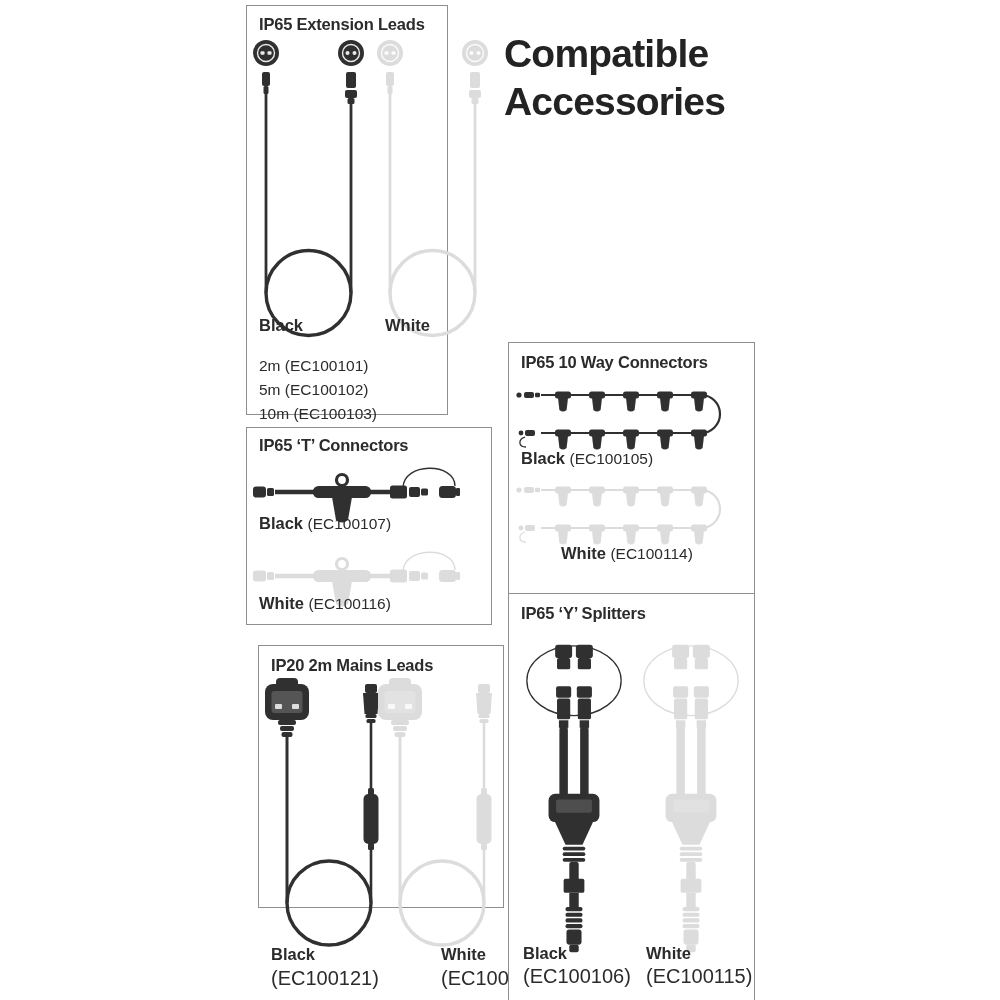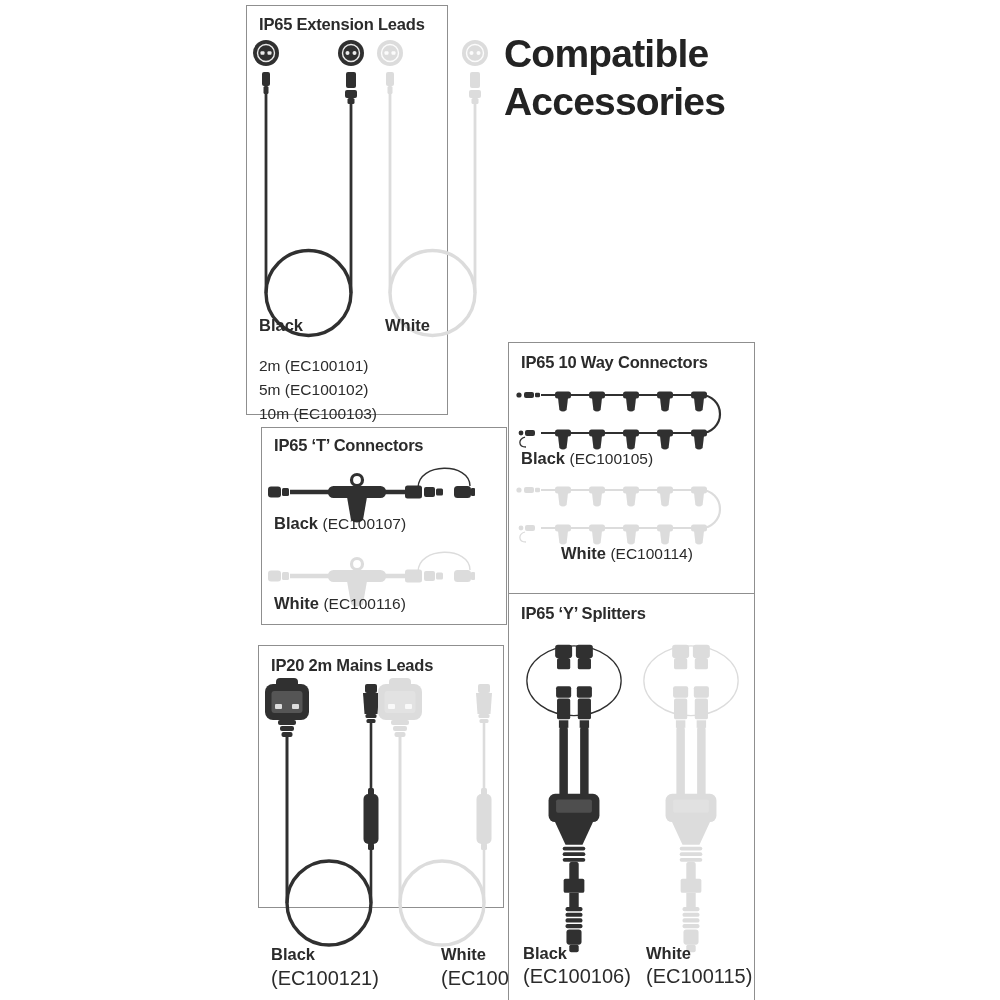--- a/index.html
+++ b/index.html
@@ -202,21 +202,21 @@
       </svg>
     <div class="vname" style="left:12px;top:310px;">Black</div>
     <div class="vlines" style="left:12px;top:339px;margin-top:9px;">
       <div>2m (EC100101)</div>
       <div>5m (EC100102)</div>
       <div>10m (EC100103)</div>
     </div>
     <div class="vname" style="left:138px;top:310px;">White</div>
   </div>
 
-  <div class="pbox" style="left:246px;top:427px;width:246px;height:198px;margin-left:15px;">
+  <div class="pbox" style="left:246px;top:427px;width:246px;height:198px;">
     <div class="box-title" style="left:12px;top:8px;">IP65 ‘T’ Connectors</div>
     <svg class="ill dark" style="left:6px;top:32px;" width="232" height="74">
         <use href="#sym-t-conn"></use>
       </svg>
     <div class="inline-label" style="left:12px;top:86px;">
       <span class="n">Black</span>
       <span class="c">(EC100107)</span>
     </div>
     <svg class="ill light" style="left:6px;top:116px;" width="232" height="74">
         <use href="#sym-t-conn"></use>

